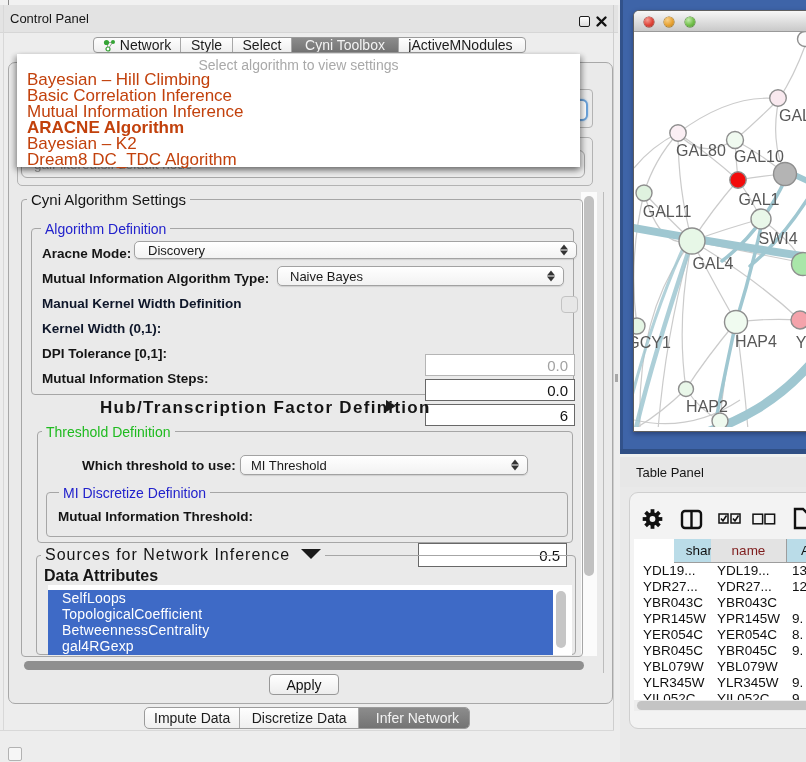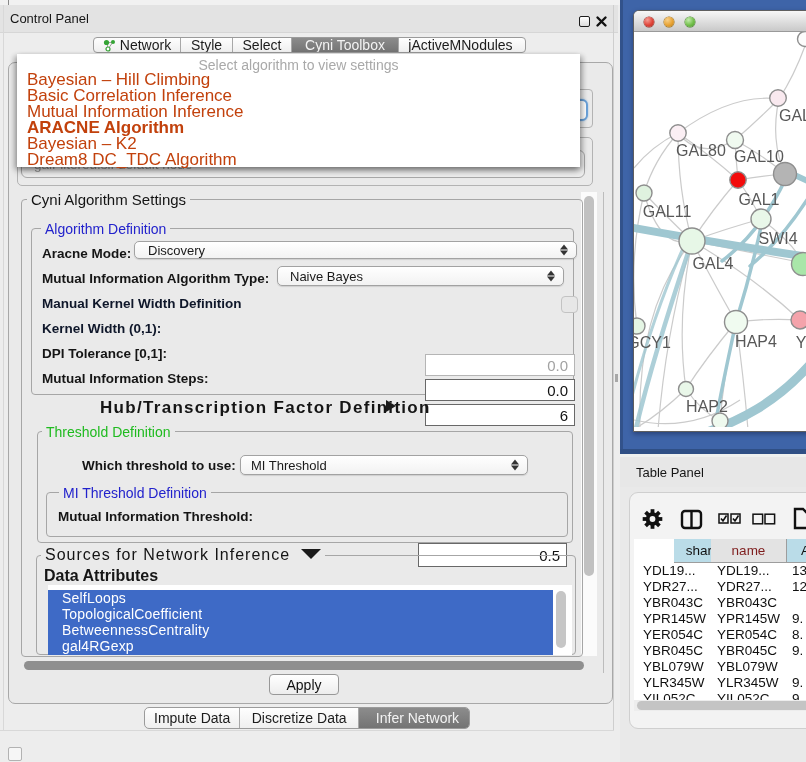--- a/index.html
+++ b/index.html
@@ -135,21 +135,21 @@
 <div class="ab lbl" style="left:82px;top:458px;">Which threshold to use:</div>
 <div class="cb" style="left:240px;top:455px;width:286px;height:18px;">
       <span class="cbtx" style="left:10px;">MI Threshold</span>
       <span class="spn">
         <i class="u"></i>
         <i class="d"></i>
       </span>
     </div>
 
 <div class="grp" style="left:46px;top:492px;width:520px;height:43px;">
-  <span class="leg" style="left:12px;font-size:14px;color:#2222cc;">MI Threshold Definition</span>
+  <span class="leg" style="left:12px;font-size:14px;color:#2222cc;">MI Discretize Definition</span>
 </div>
 <div class="ab lbl" style="left:58px;top:509px;">Mutual Information Threshold:</div>
 <div class="tf" style="left:418px;top:505px;width:141px;height:22px;">0.5</div>
 
 <div class="grp" style="left:36px;top:555px;width:538px;height:98px;">
   <span class="leg" style="left:4px;top:-10px;font-size:16px;letter-spacing:1px;color:#141414;">Sources for Network Inference <span style="display:inline-block;width:0;height:0;margin-left:5px;border-left:10px solid transparent;border-right:10px solid transparent;border-top:10px solid #1a1a1a;vertical-align:1px;"></span></span>
 </div>
 <div class="ab lbl" style="left:44px;top:567px;font-size:16px;">Data Attributes</div>
 <div class="ab" style="left:48px;top:585px;width:524px;height:70px;background:#fff;overflow:hidden;">
   <div style="position:absolute;left:0;top:5px;width:505px;height:65px;background:#3e6ac6;"></div>

